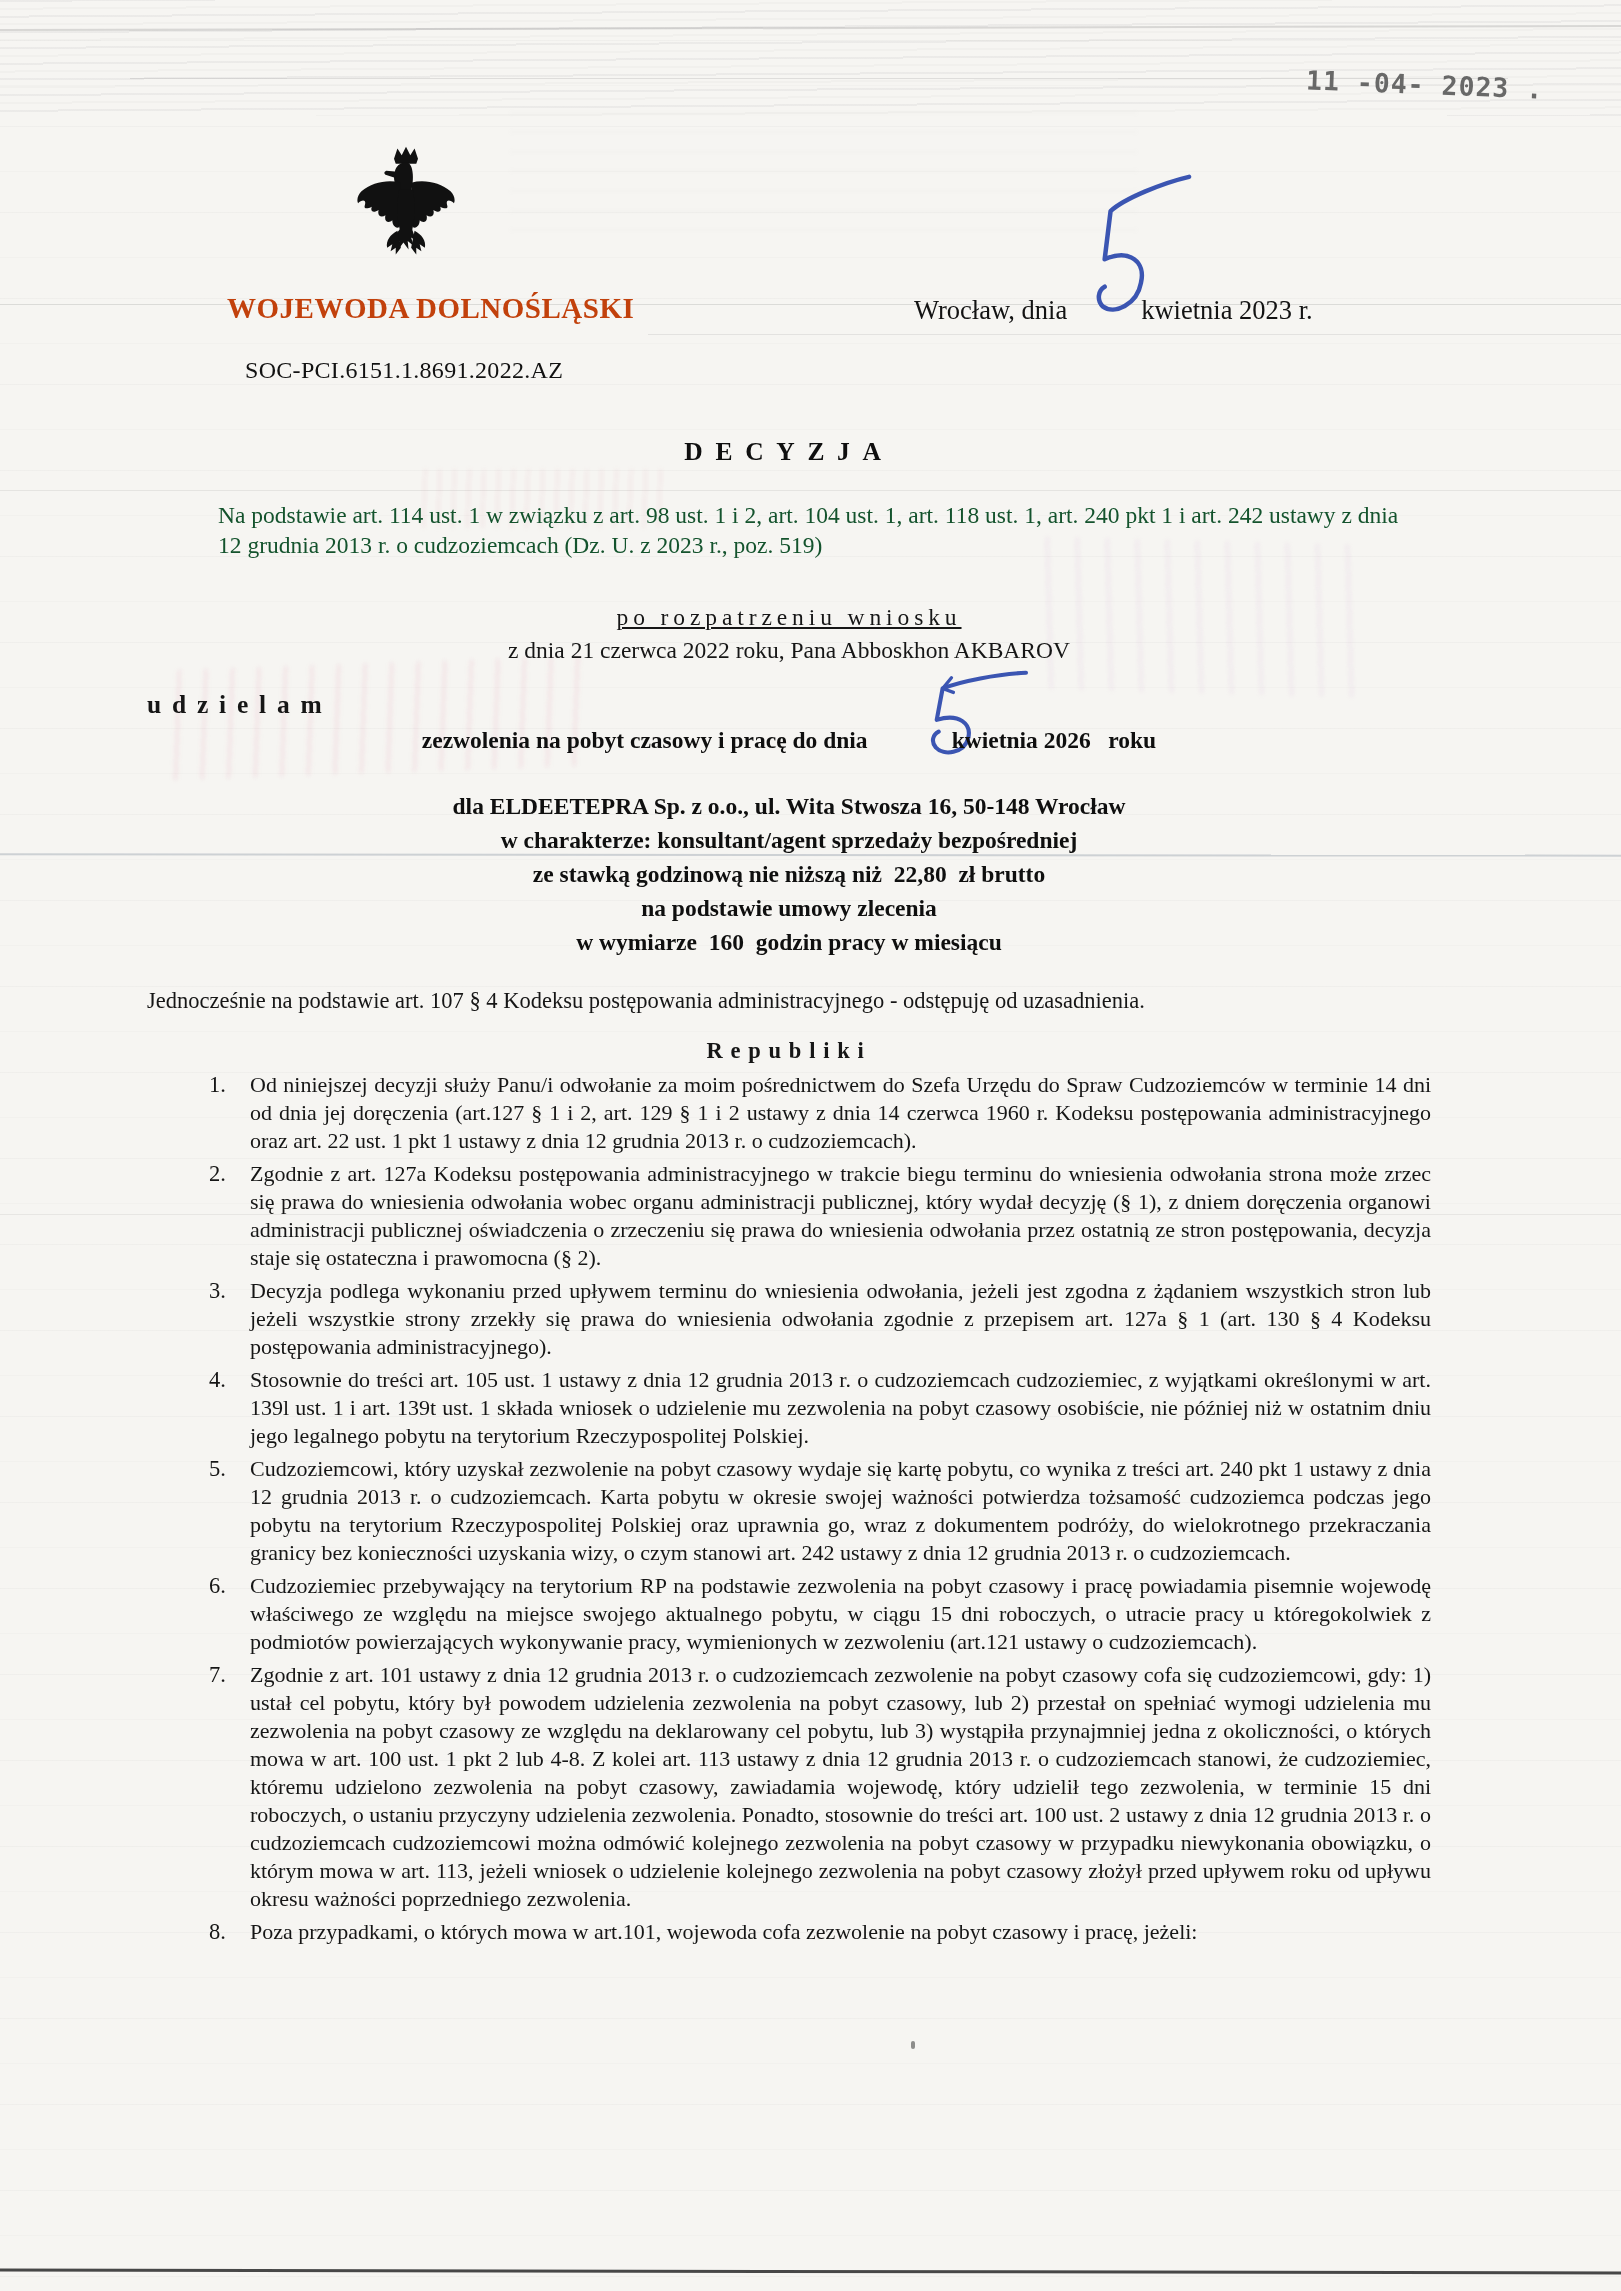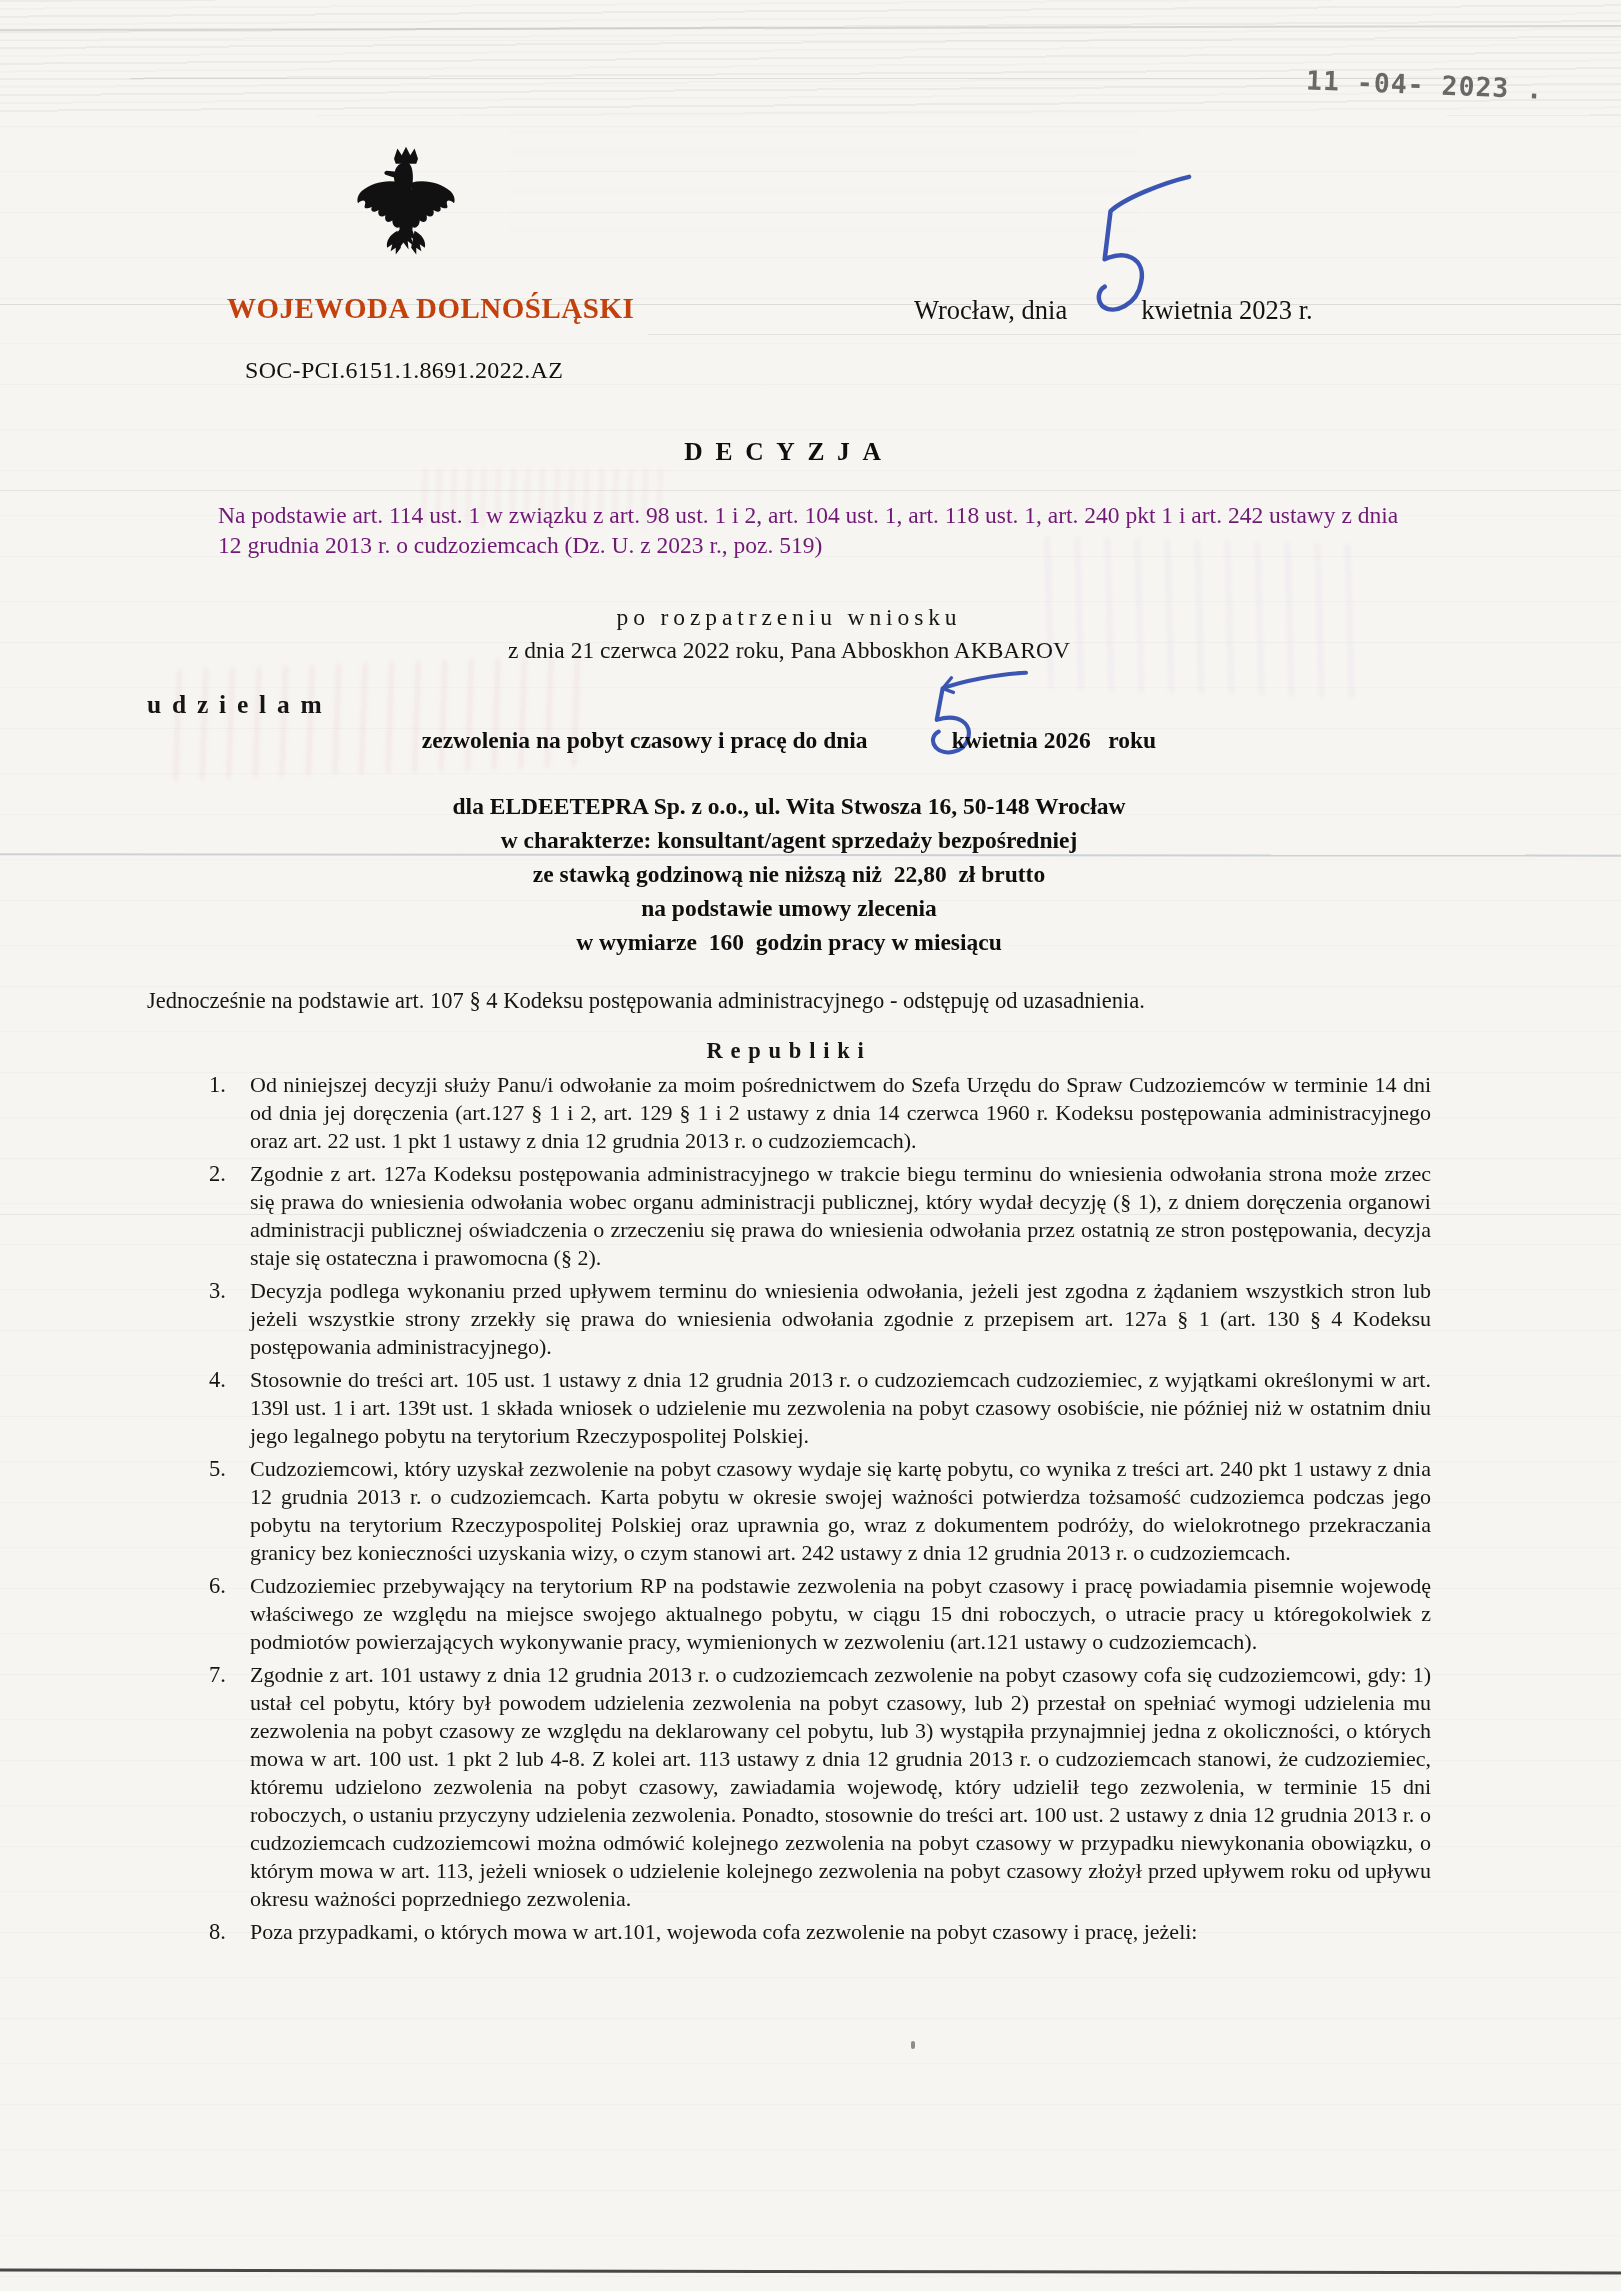--- a/index.html
+++ b/index.html
@@ -81,25 +81,25 @@
   .five2{left:914px;top:663px;width:120px;height:102px;}
 
   .content{position:absolute;left:147px;top:421px;width:1284px;}
 
   .doc-title{
     text-align:center;margin:15.7px 0 0;
     font-size:25.5px;font-weight:bold;letter-spacing:12.7px;color:#0f0f0f;
   }
   .legal-basis{
     margin:33px 27.4px 0 71px;
-    font-size:23.5px;line-height:30px;color:#701a75;
+    font-size:23.5px;line-height:30px;color:#14532d;
   }
   .consider-1{
     text-align:center;margin:43px 0 0;
-    font-size:23.5px;letter-spacing:4.9px;line-height:29px;
+    font-size:23.5px;letter-spacing:4.9px;line-height:29px;text-decoration:underline;
   }
   .consider-2{
     text-align:center;margin:3.9px 0 0;
     font-size:23.5px;line-height:29px;
   }
   .grant-verb{
     text-align:left;margin:24px 0 0;
     font-size:25.5px;font-weight:bold;letter-spacing:10.8px;line-height:31px;
   }
   .grant-line{

